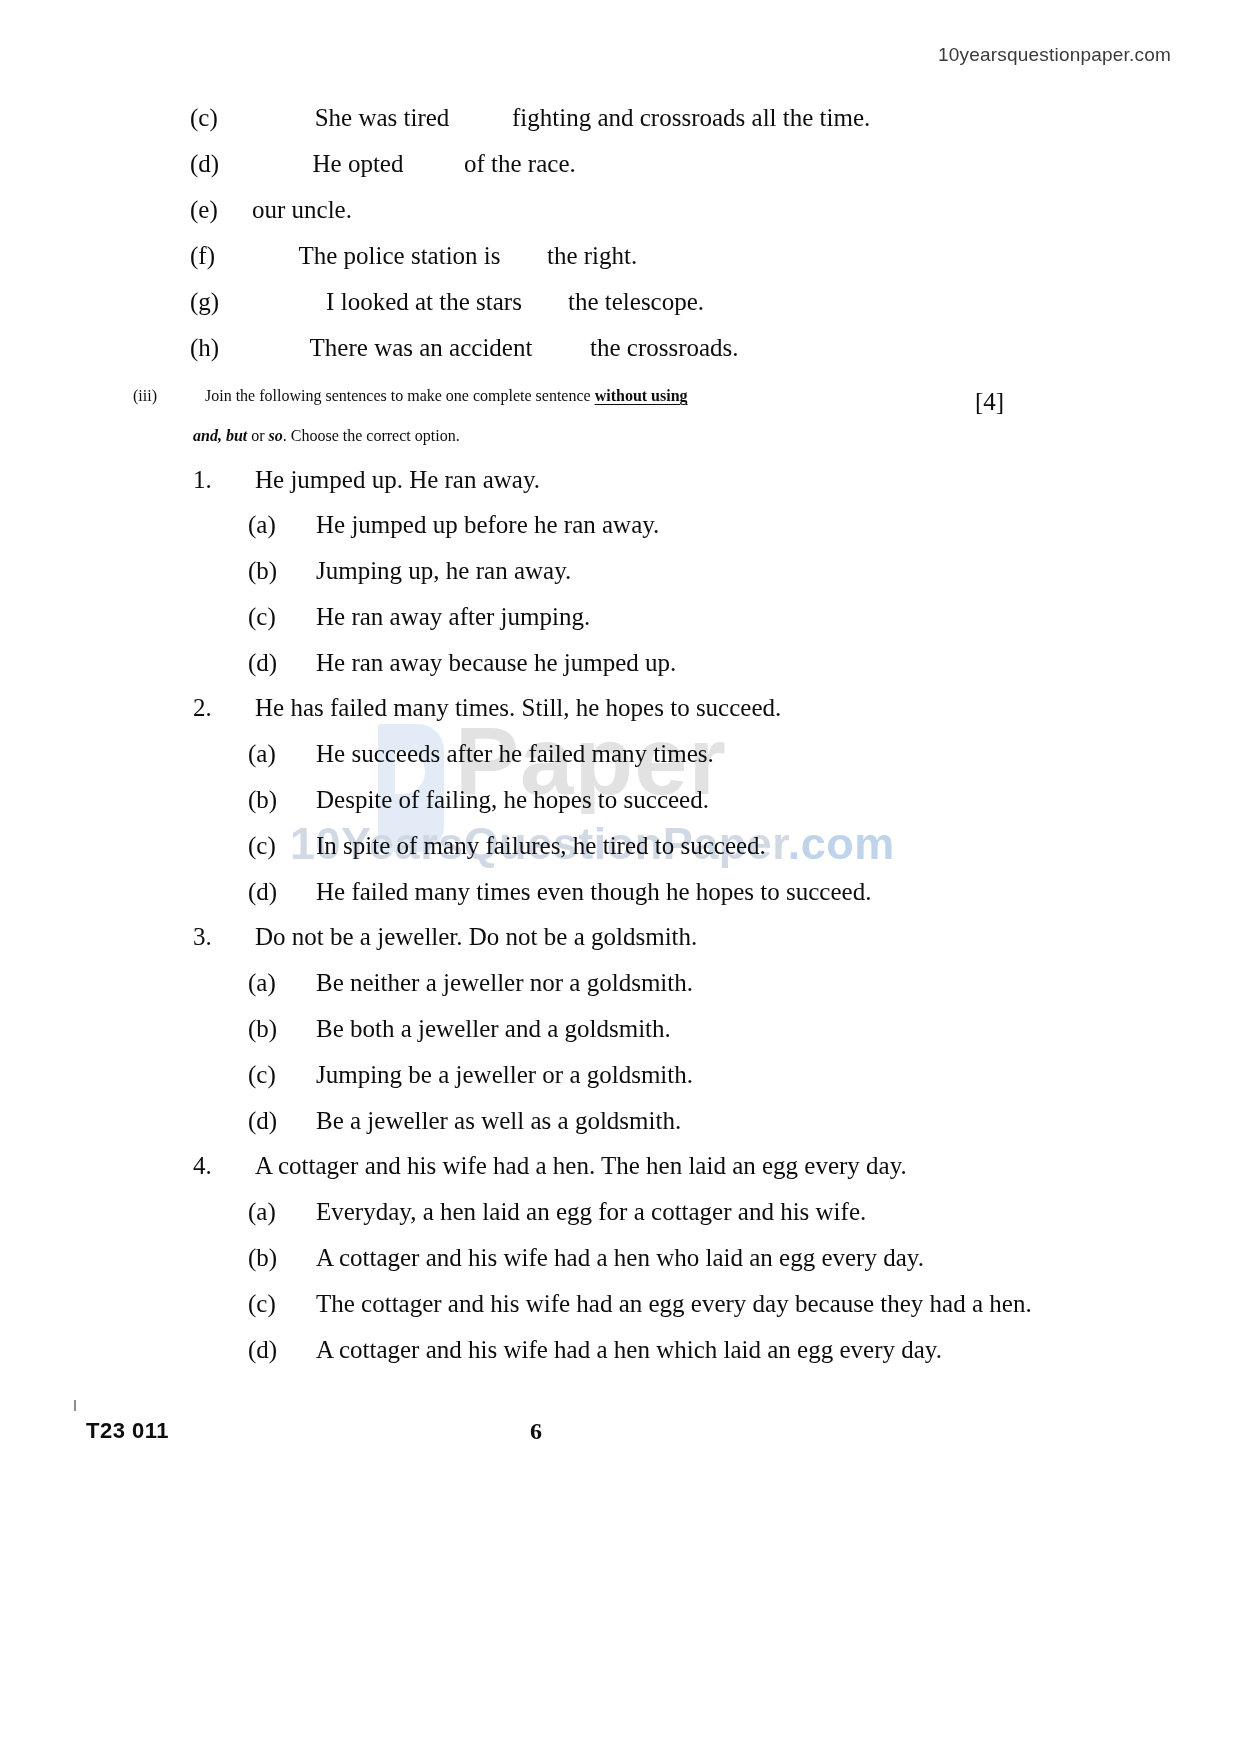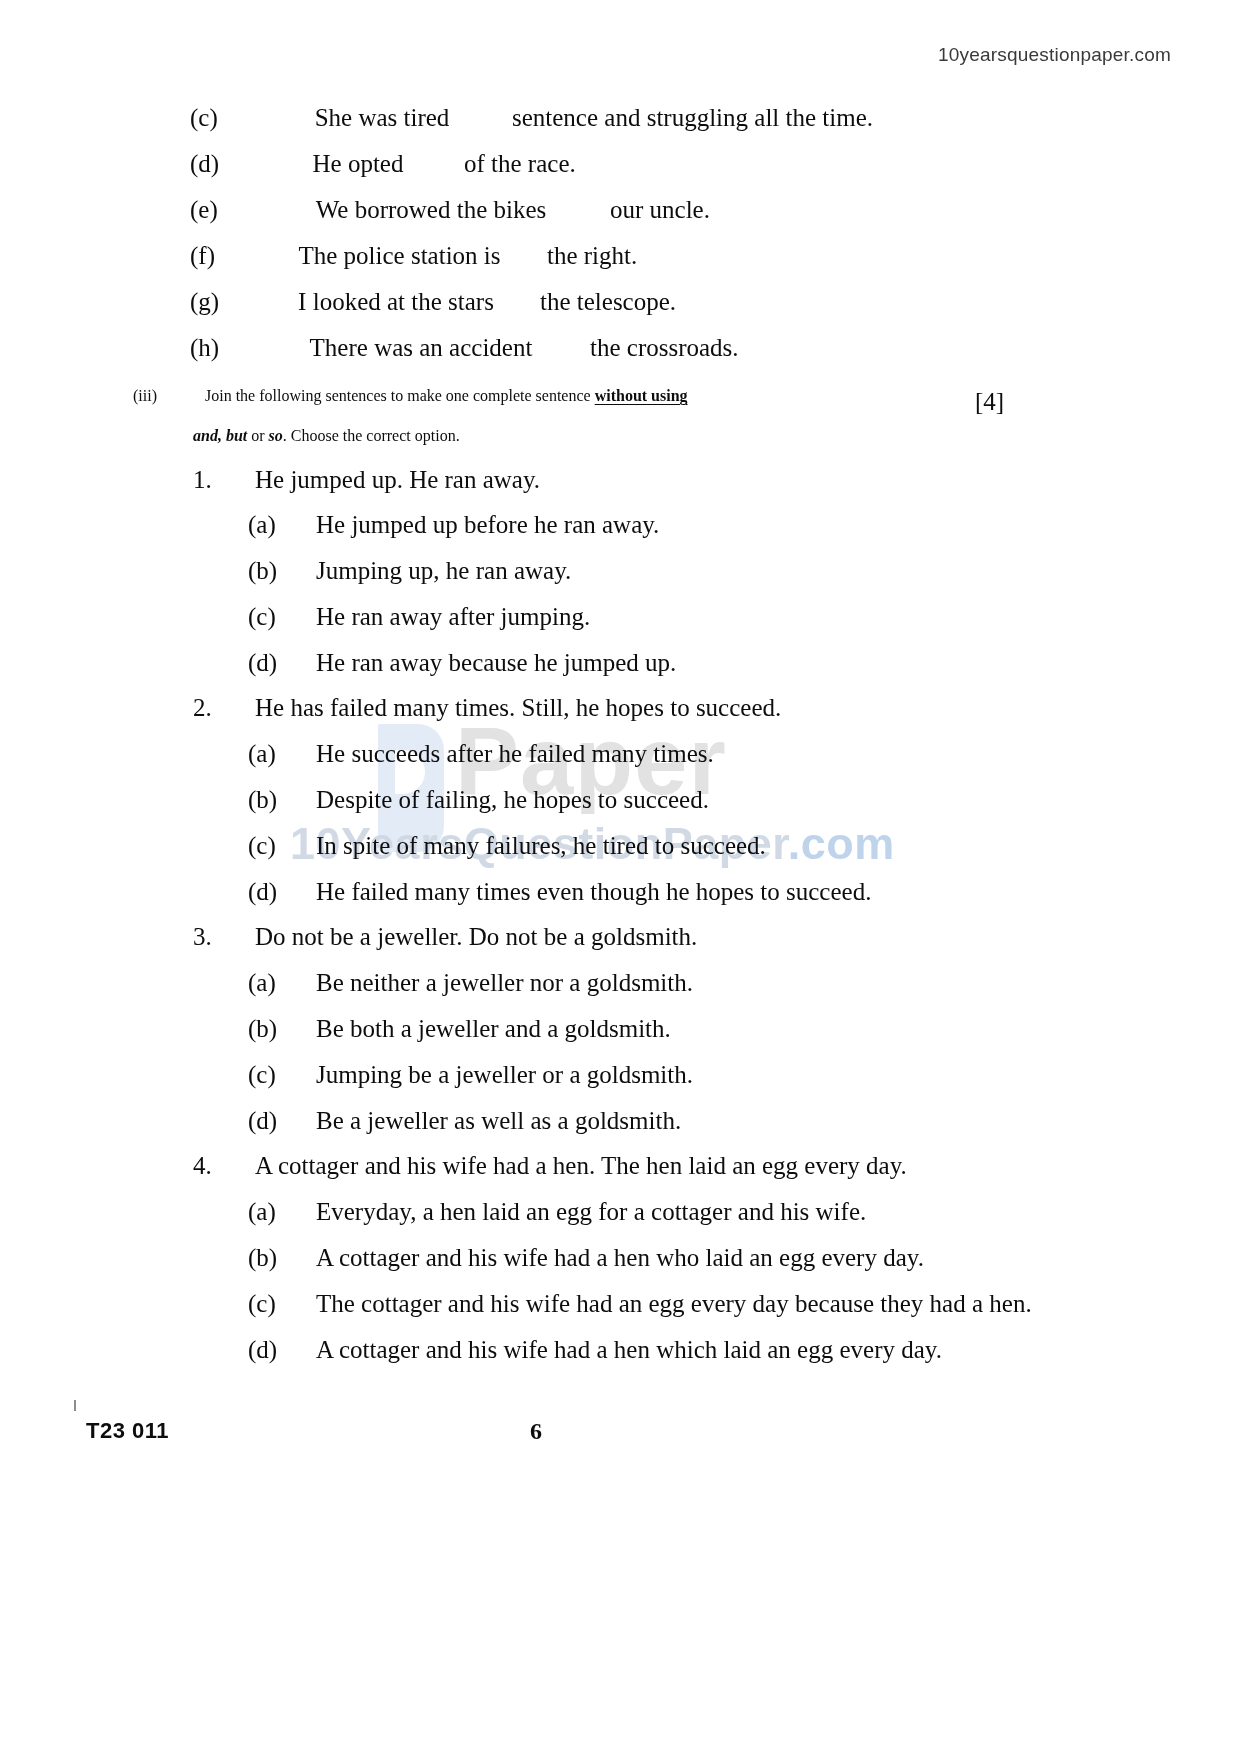--- a/index.html
+++ b/index.html
@@ -189,44 +189,43 @@
     <div class="wm-line">
       <span>10YearsQuestionPaper</span><span class="dot-com">.com</span>
     </div>
   </div>
 
   <div class="content">
 
     <div class="row" style="left:190px; top:105px;">
       <span class="lbl letter-w">(c)</span>
       <span class="seg-pre" style="width:260px;">She was tired</span>
-      <span class="seg-post">sentence and struggling all the time.</span>
+      <span class="seg-post">fighting and crossroads all the time.</span>
     </div>
 
     <div class="row" style="left:190px; top:151px;">
       <span class="lbl letter-w">(d)</span>
       <span class="seg-pre" style="width:212px;">He opted</span>
       <span class="seg-post">of the race.</span>
     </div>
 
     <div class="row" style="left:190px; top:197px;">
       <span class="lbl letter-w">(e)</span>
-      <span class="seg-pre" style="width:358px;">We borrowed the bikes</span>
       <span class="seg-post">our uncle.</span>
     </div>
 
     <div class="row" style="left:190px; top:243px;">
       <span class="lbl letter-w">(f)</span>
       <span class="seg-pre" style="width:295px;">The police station is</span>
       <span class="seg-post">the right.</span>
     </div>
 
     <div class="row" style="left:190px; top:289px;">
       <span class="lbl letter-w">(g)</span>
-      <span class="seg-pre" style="width:288px;">I looked at the stars</span>
+      <span class="seg-pre" style="width:288px;margin-left:28px;">I looked at the stars</span>
       <span class="seg-post">the telescope.</span>
     </div>
 
     <div class="row" style="left:190px; top:335px;">
       <span class="lbl letter-w">(h)</span>
       <span class="seg-pre" style="width:338px;">There was an accident</span>
       <span class="seg-post">the crossroads.</span>
     </div>
 
     <div class="instr" style="left:133px; top:388px;">

